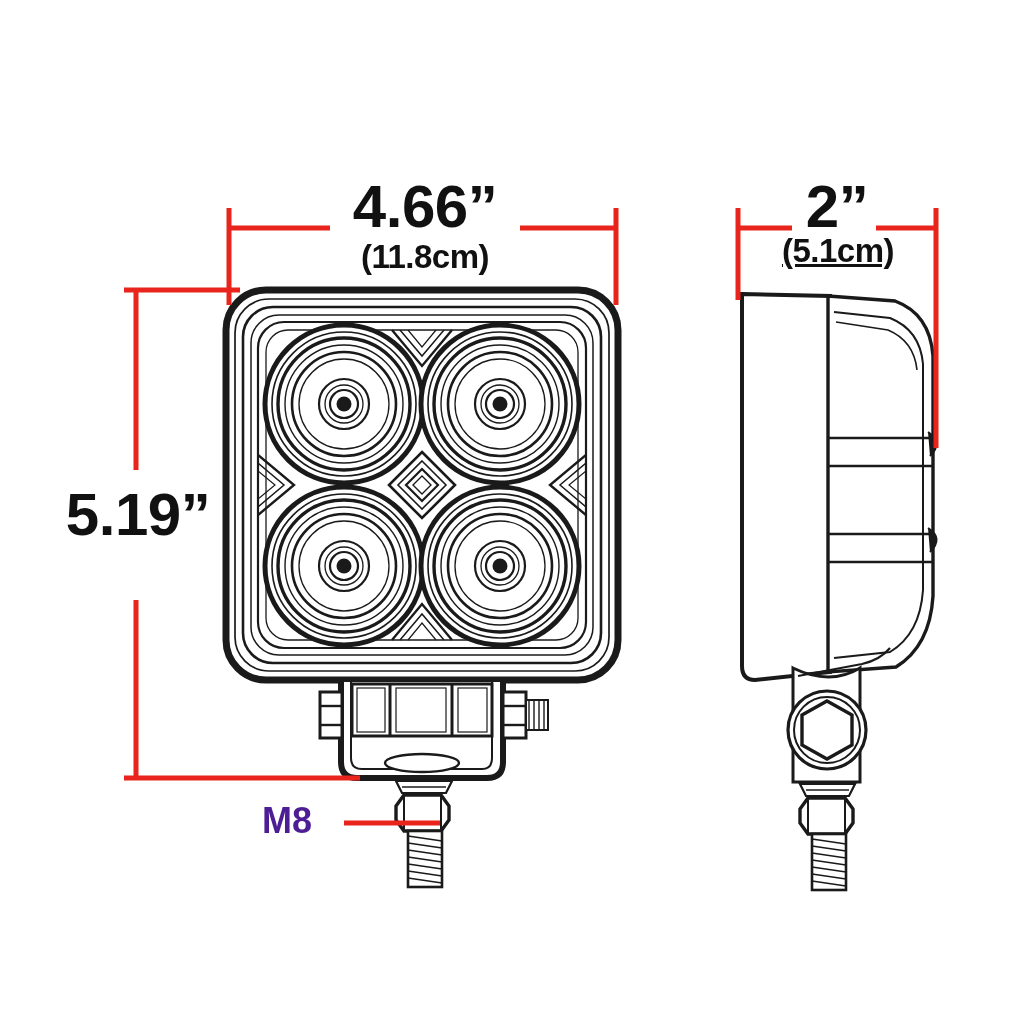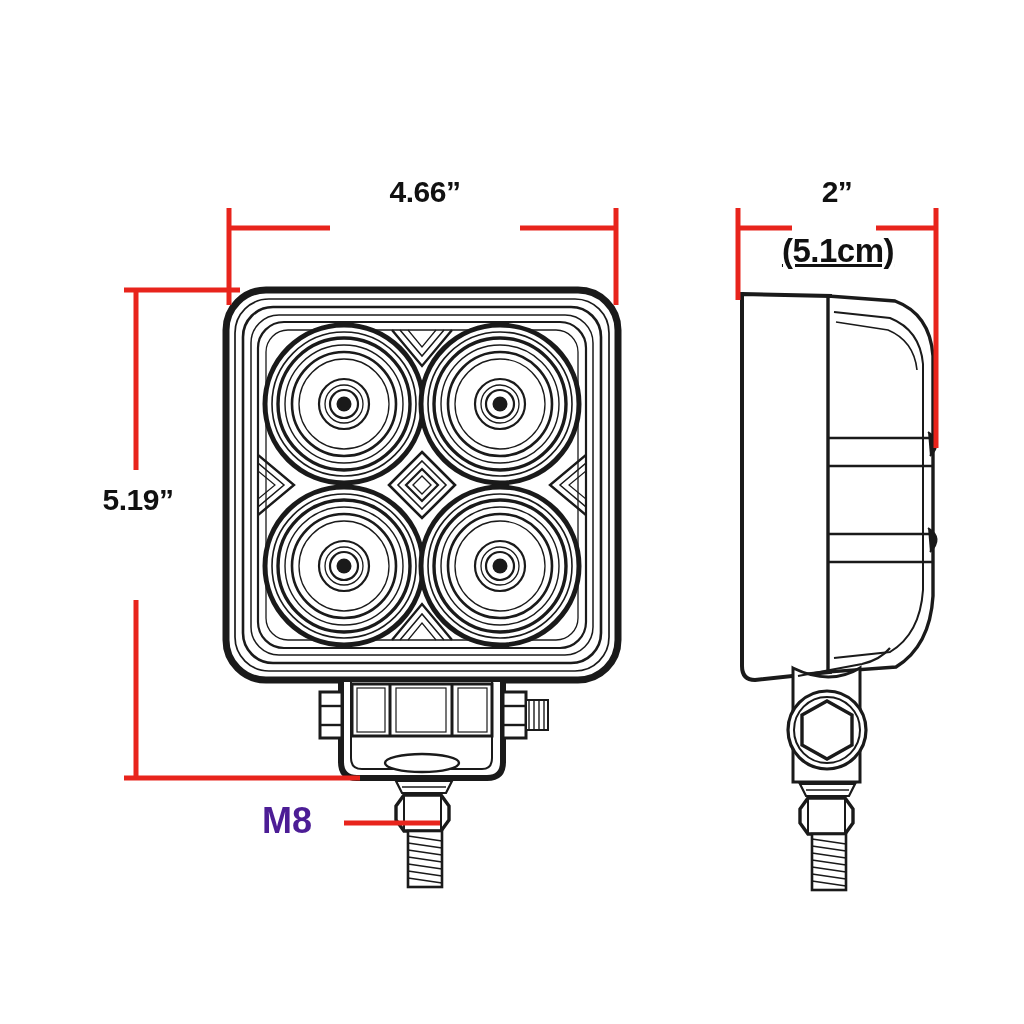--- a/index.html
+++ b/index.html
@@ -1,21 +1,21 @@
 <!DOCTYPE html>
 <html><head>
 <meta charset="utf-8">
 <style>
   html,body{margin:0;padding:0;background:#ffffff;}
   body{width:1024px;height:1024px;font-family:"Liberation Sans",sans-serif;overflow:hidden;}
   #stage{position:relative;width:1024px;height:1024px;background:#ffffff;}
   svg.layer{position:absolute;left:0;top:0;width:1024px;height:1024px;}
   .dimtext{position:absolute;text-align:center;color:#111111;font-weight:bold;line-height:1.0;
            font-family:"Liberation Sans",sans-serif;white-space:nowrap;}
-  .dim-primary{font-size:30px;letter-spacing:-0.5px;}
+  .dim-primary{font-size:60px;letter-spacing:-0.5px;}
   .dim-secondary{font-size:33px;letter-spacing:-0.5px;}
   .label-m8{font-size:36px;font-weight:bold;color:#4c1d95;}
 </style>
 </head>
 <body>
 
 <div id="stage">
 
   <svg class="layer" viewBox="0 0 1024 1024">
     <defs>
@@ -242,20 +242,21 @@
         <line x1="876" y1="228" x2="936" y2="228"></line>
       </g>
 
       <g>
         <line x1="344" y1="823" x2="440" y2="823"></line>
       </g>
     </g>
   </svg>
 
   <div class="dimtext dim-primary" style="left:330px;top:177px;width:190px;">4.66”</div>
+  <div class="dimtext dim-secondary" style="left:330px;top:240px;width:190px;">(11.8cm)</div>
 
   <div class="dimtext dim-primary" style="left:48px;top:485px;width:180px;">5.19”</div>
 
   <div class="dimtext dim-primary" style="left:782px;top:177px;width:110px;">2”</div>
   <div class="dimtext dim-secondary" style="left:768px;top:234px;width:140px;text-decoration:underline;">(5.1cm)</div>
 
   <div class="dimtext label-m8" style="left:262px;top:803px;width:80px;text-align:left;">M8</div>
 
 </div>
 

